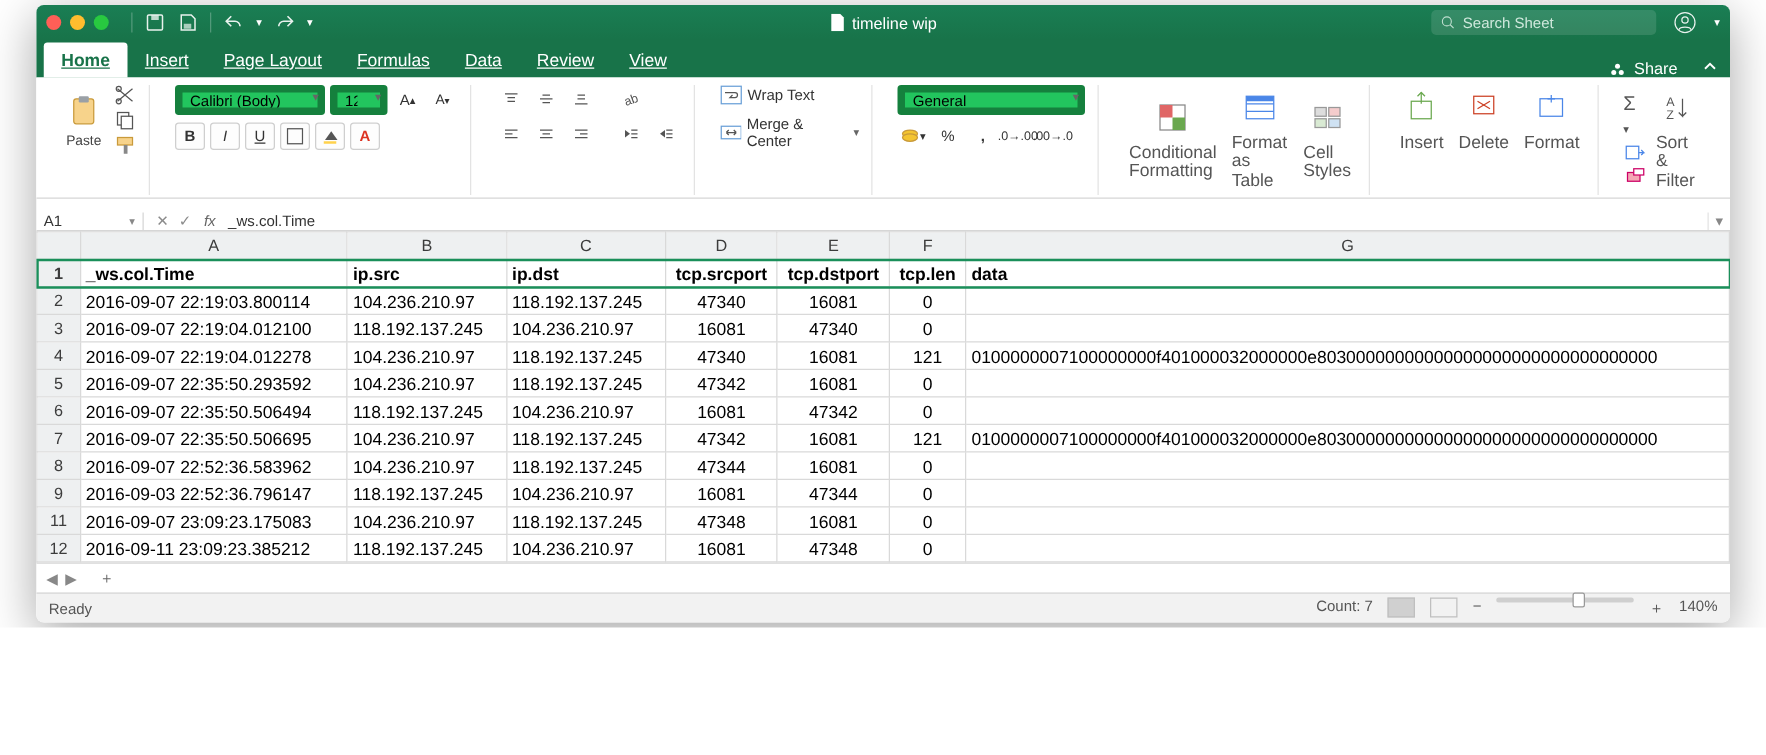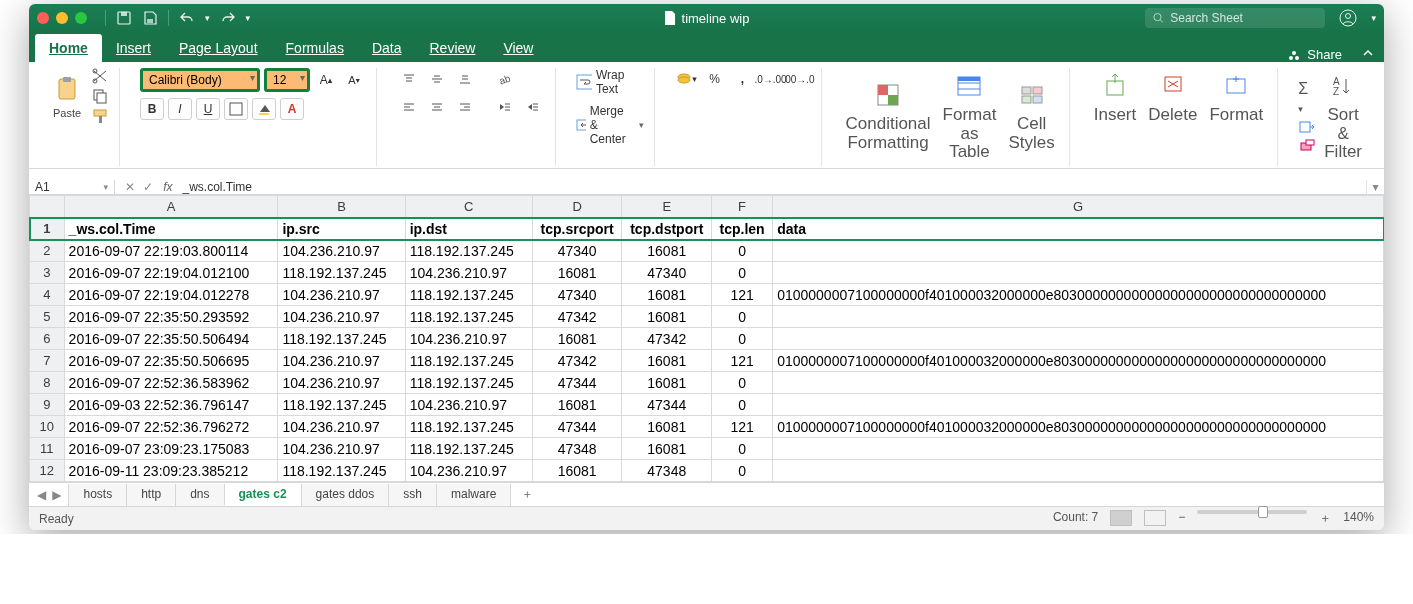--- a/index.html
+++ b/index.html
@@ -33,25 +33,25 @@
 
 
 .ribbon { background: #fff; border-bottom: 1px solid #d6d6d6; padding: 6px 8px 2px; display: flex; gap: 10px; }
 .group { display: flex; flex-direction: column; align-items: center; border-right: 1px solid #e3e3e3; padding: 0 10px 2px; }
 .group:last-child { border-right: none; }
 .grouprow { display: flex; align-items: center; gap: 4px; }
 .btnlg { display: flex; flex-direction: column; align-items: center; font-size: 11px; color: #444; gap: 2px; padding: 2px 4px; }
 .btnlg .ico { width: 32px; height: 32px; display: flex; align-items: center; justify-content: center; }
 .smbtn { width: 24px; height: 22px; border: 1px solid #cfcfcf; border-radius: 3px; display: flex; align-items: center; justify-content: center; font-size: 12px; background: #fdfdfd; color: #333; }
 .smbtn.noborder { border: none; background: transparent; }
-.fontsel { height: 24px; border: 3px solid #15803d; border-radius: 3px; font-size: 12px; padding: 0 18px 0 6px; background: #fdba74; appearance: none; position: relative; }
+.fontsel { height: 24px; border: 6px solid #15803d; border-radius: 3px; font-size: 12px; padding: 0 18px 0 6px; background: #22c55e; appearance: none; position: relative; }
 .selwrap { position: relative; display: inline-block; }
 .selwrap::after { content: "▾"; position: absolute; right: 5px; top: 4px; font-size: 10px; color: #666; pointer-events: none; }
 .ribtxt { font-size: 12px; color: #333; }
-.glabel { font-size: 17px; color: #555; text-align: center; margin-top: 2px; line-height: 1.1; }
+.glabel { font-size: 14px; color: #555; margin-top: 2px; line-height: 1.1; }
 
 
 .fbar { display: flex; align-items: flex-end; height: 26px; border-bottom: 1px solid #d6d6d6; font-size: 12px; }
 .namebox { width: 86px; border-right: 1px solid #d6d6d6; padding: 0 6px; display: flex; align-items: center; justify-content: space-between; color: #333; }
 .fbtns { display: flex; gap: 8px; padding: 0 10px; color: #8a8a8a; }
 .fxlabel { font-style: italic; color: #666; padding-right: 6px; }
 .fval { flex: 1; padding-left: 4px; color: #333; }
 .fexpand { width: 18px; text-align: center; color: #888; border-left: 1px solid #e3e3e3; }
 
 
@@ -316,20 +316,21 @@
               <path d="M5 8h8M5 8l2-2M5 8l2 2M13 8l-2-2M13 8l-2 2" stroke="#555" fill="none"></path>
             </svg>
           <span class="ribtxt">Merge &amp; Center</span>
           <span style="font-size:9px;color:#666">▾</span>
         </div>
       </div>
     </div>
 
     <div class="group">
       <div style="display:flex;flex-direction:column;gap:6px">
+        <span class="selwrap"><select class="fontsel" style="width:150px"><option>General</option></select></span>
         <div class="grouprow">
           <div class="smbtn noborder">
               <svg width="16" height="14">
                 <ellipse cx="8" cy="5" rx="6" ry="3" fill="#f4c430" stroke="#c99a3a"></ellipse>
                 <ellipse cx="8" cy="8" rx="6" ry="3" fill="#f4c430" stroke="#c99a3a"></ellipse>
               </svg>
               <span style="font-size:9px">▾</span>
             </div>
           <div class="smbtn noborder">%</div>
           <div class="smbtn noborder">
@@ -566,30 +567,20 @@
             <td class="rh">9</td>
             <td>2016-09-03 22:52:36.796147</td>
             <td>118.192.137.245</td>
             <td>104.236.210.97</td>
             <td class="num">16081</td>
             <td class="num">47344</td>
             <td class="num">0</td>
             <td></td>
           </tr>
           <tr>
-            <td class="rh">10</td>
-            <td>2016-09-07 22:52:36.796272</td>
-            <td>104.236.210.97</td>
-            <td>118.192.137.245</td>
-            <td class="num">47344</td>
-            <td class="num">16081</td>
-            <td class="num">121</td>
-            <td>0100000007100000000f401000032000000e80300000000000000000000000000000000</td>
-          </tr>
-          <tr>
             <td class="rh">11</td>
             <td>2016-09-07 23:09:23.175083</td>
             <td>104.236.210.97</td>
             <td>118.192.137.245</td>
             <td class="num">47348</td>
             <td class="num">16081</td>
             <td class="num">0</td>
             <td></td>
           </tr>
           <tr>
@@ -604,29 +595,20 @@
           </tr>
         </tbody>
     </table>
   </div>
 
   <div class="sheetbar">
     <div class="sheetnav">
       <span>◀</span>
       <span>▶</span>
     </div>
-    <div id="sheettabs" style="display:flex">
-        <div class="stab">hosts</div>
-        <div class="stab">http</div>
-        <div class="stab">dns</div>
-        <div class="stab active">gates c2</div>
-        <div class="stab">gates ddos</div>
-        <div class="stab">ssh</div>
-        <div class="stab">malware</div>
-      </div>
     <div class="addsheet">＋</div>
   </div>
 
   <div class="status">
     <span>Ready</span>
     <div class="right">
       <span>Count: 7</span>
       <span class="viewbtn active"></span>
       <span class="viewbtn"></span>
       <span>−</span>

